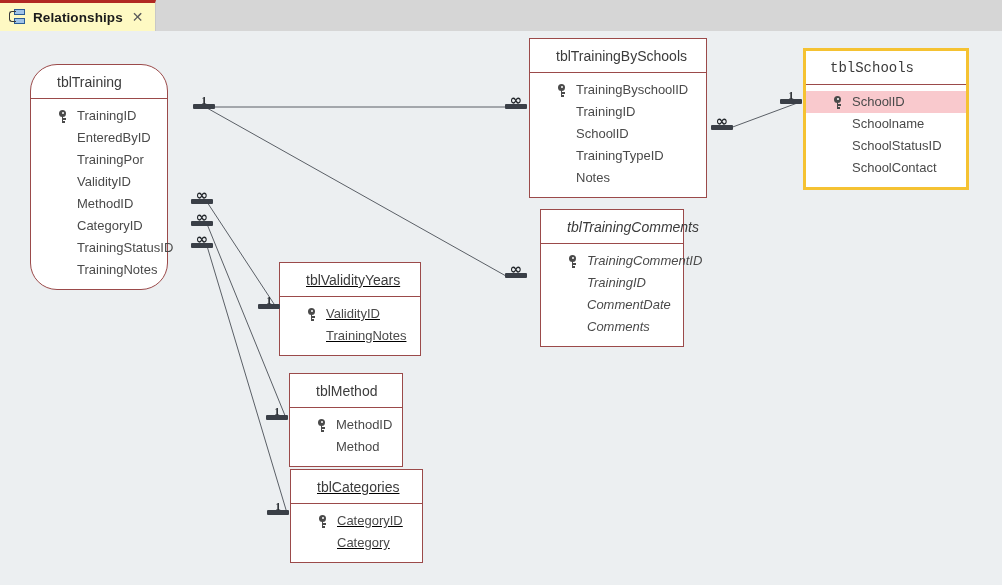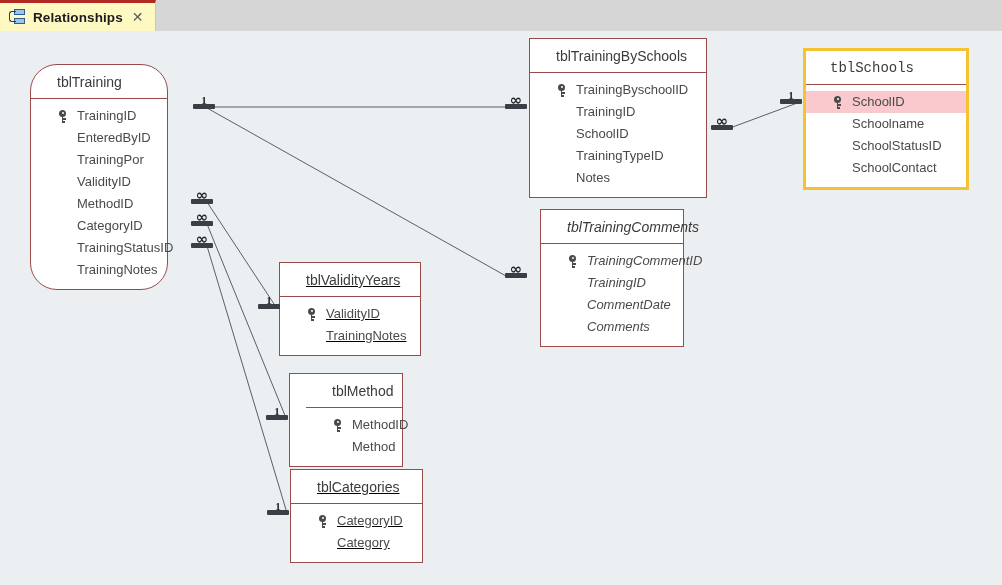--- a/index.html
+++ b/index.html
@@ -293,21 +293,21 @@
         <div class="field pk-row"><span class="keyicon">
             <span class="head"></span>
             <span class="hole"></span>
             <span class="stem"></span>
             <span class="t1"></span>
             <span class="t2"></span>
           </span><span>ValidityID</span></div>
         <div class="field"><span>TrainingNotes</span></div>
       </div>
     </div>
-    <div class="tbl" style="left: 289px; top: 342px; width: 114px; padding-left: 16px;">
+    <div class="tbl" style="left: 289px; top: 342px; width: 114px;">
       <div class="tbl-title">tblMethod</div>
       <div class="fields">
         <div class="field pk-row"><span class="keyicon">
             <span class="head"></span>
             <span class="hole"></span>
             <span class="stem"></span>
             <span class="t1"></span>
             <span class="t2"></span>
           </span><span>MethodID</span></div>
         <div class="field"><span>Method</span></div>

